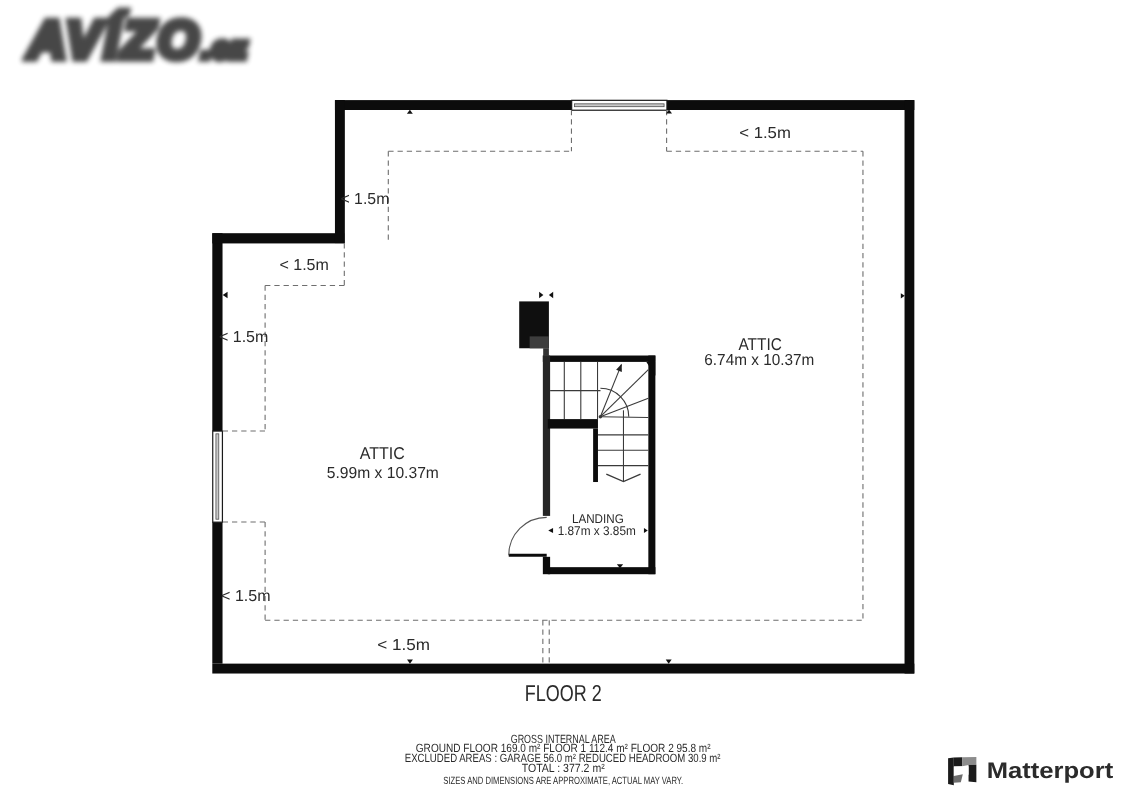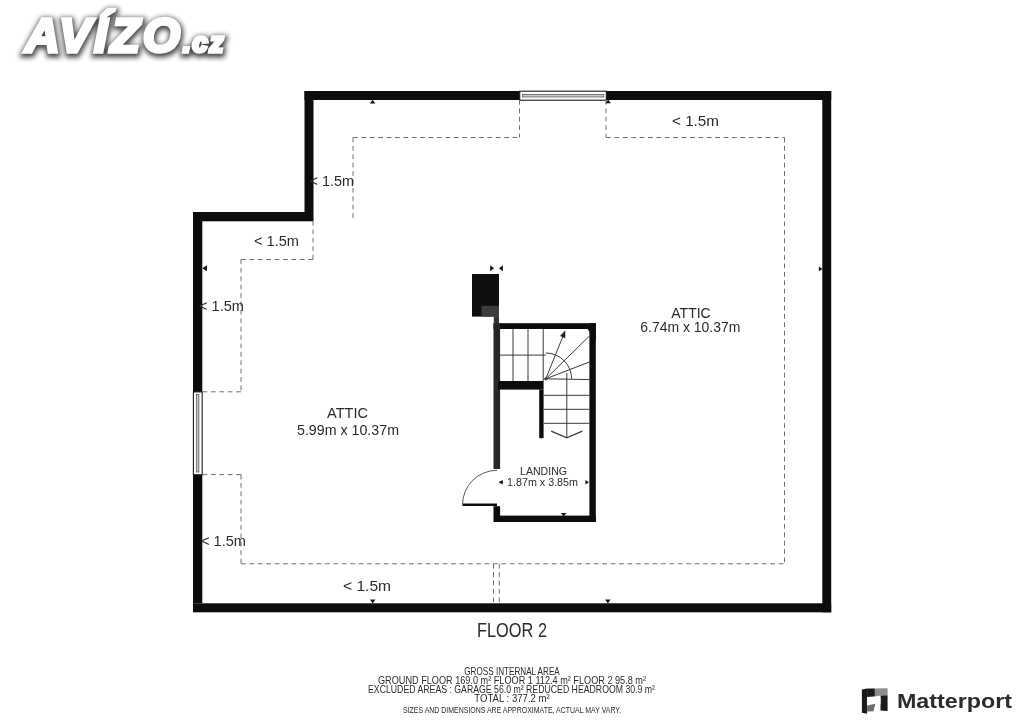--- a/index.html
+++ b/index.html
@@ -135,14 +135,13 @@
     <polygon points="0,1.2 5.2,0.4 5.2,25.6 0,24.6" fill="#1b1b1b"></polygon>
     <polygon points="5.2,0.4 13,0.2 13,8.4 5.2,8.7" fill="#1b1b1b"></polygon>
     <polygon points="13,0.2 25.7,0 25.7,7 18.6,7.3 13,8.4" fill="#8c8c8c"></polygon>
     <polygon points="18.6,7.3 25.7,7 25.7,22.9 18.6,22.3" fill="#1b1b1b"></polygon>
     <polygon points="5.2,8.7 18.6,8.5 18.6,16.2 12.7,15.5 5.2,17.3" fill="#fff"></polygon>
     <polygon points="5.2,17.3 13.4,15.6 11.6,23 5.2,23.3" fill="#6e6e6e"></polygon>
   </g>
   <text x="897" y="707.5" font-family="Liberation Sans, sans-serif" font-weight="bold" font-size="20.5" fill="#3f3f3f" textLength="115" lengthAdjust="spacingAndGlyphs">Matterport</text>
 </svg>
 <div id="avsh" class="av">AVÍZO<span class="cz">.cz</span></div>
-<div id="avfr" class="av">AVÍZO<span class="cz">.cz</span></div>
 </div>
 
 </body></html>

